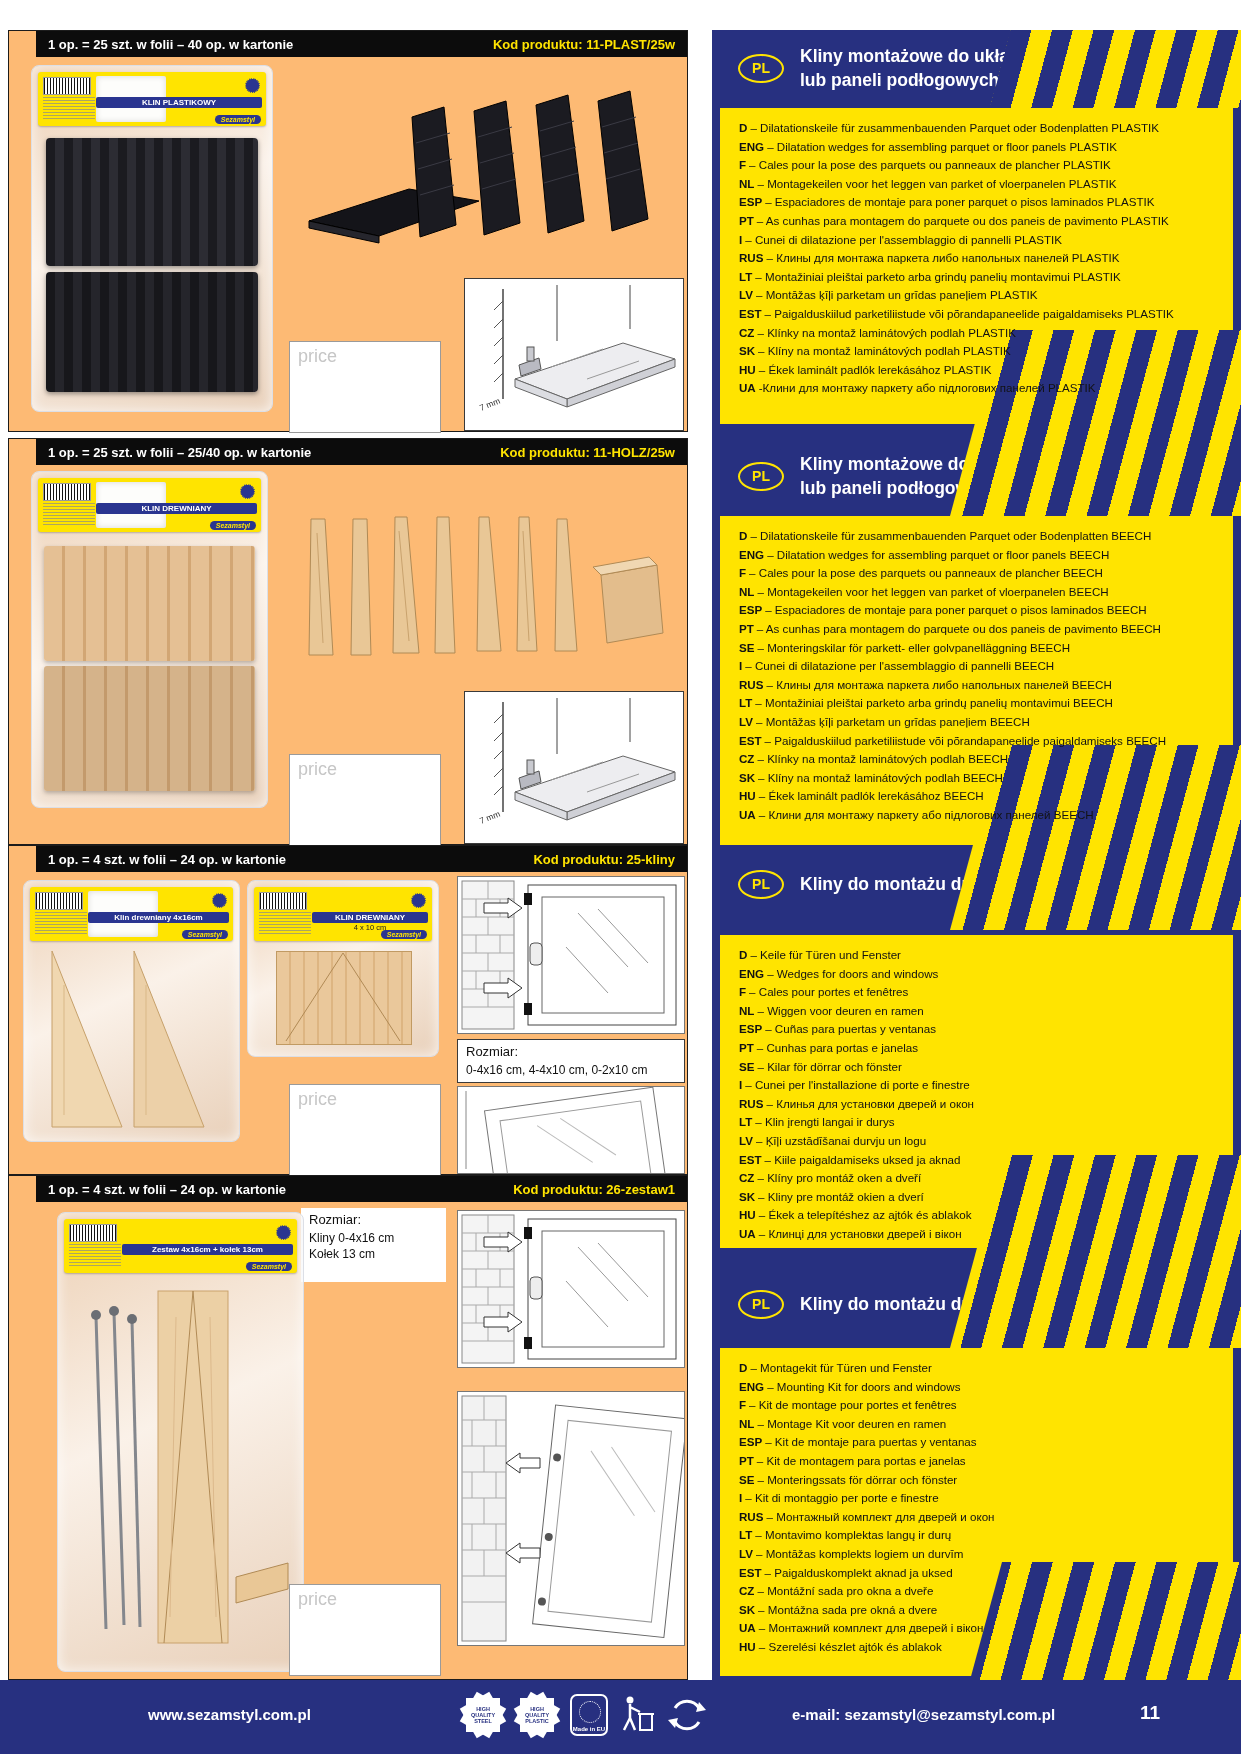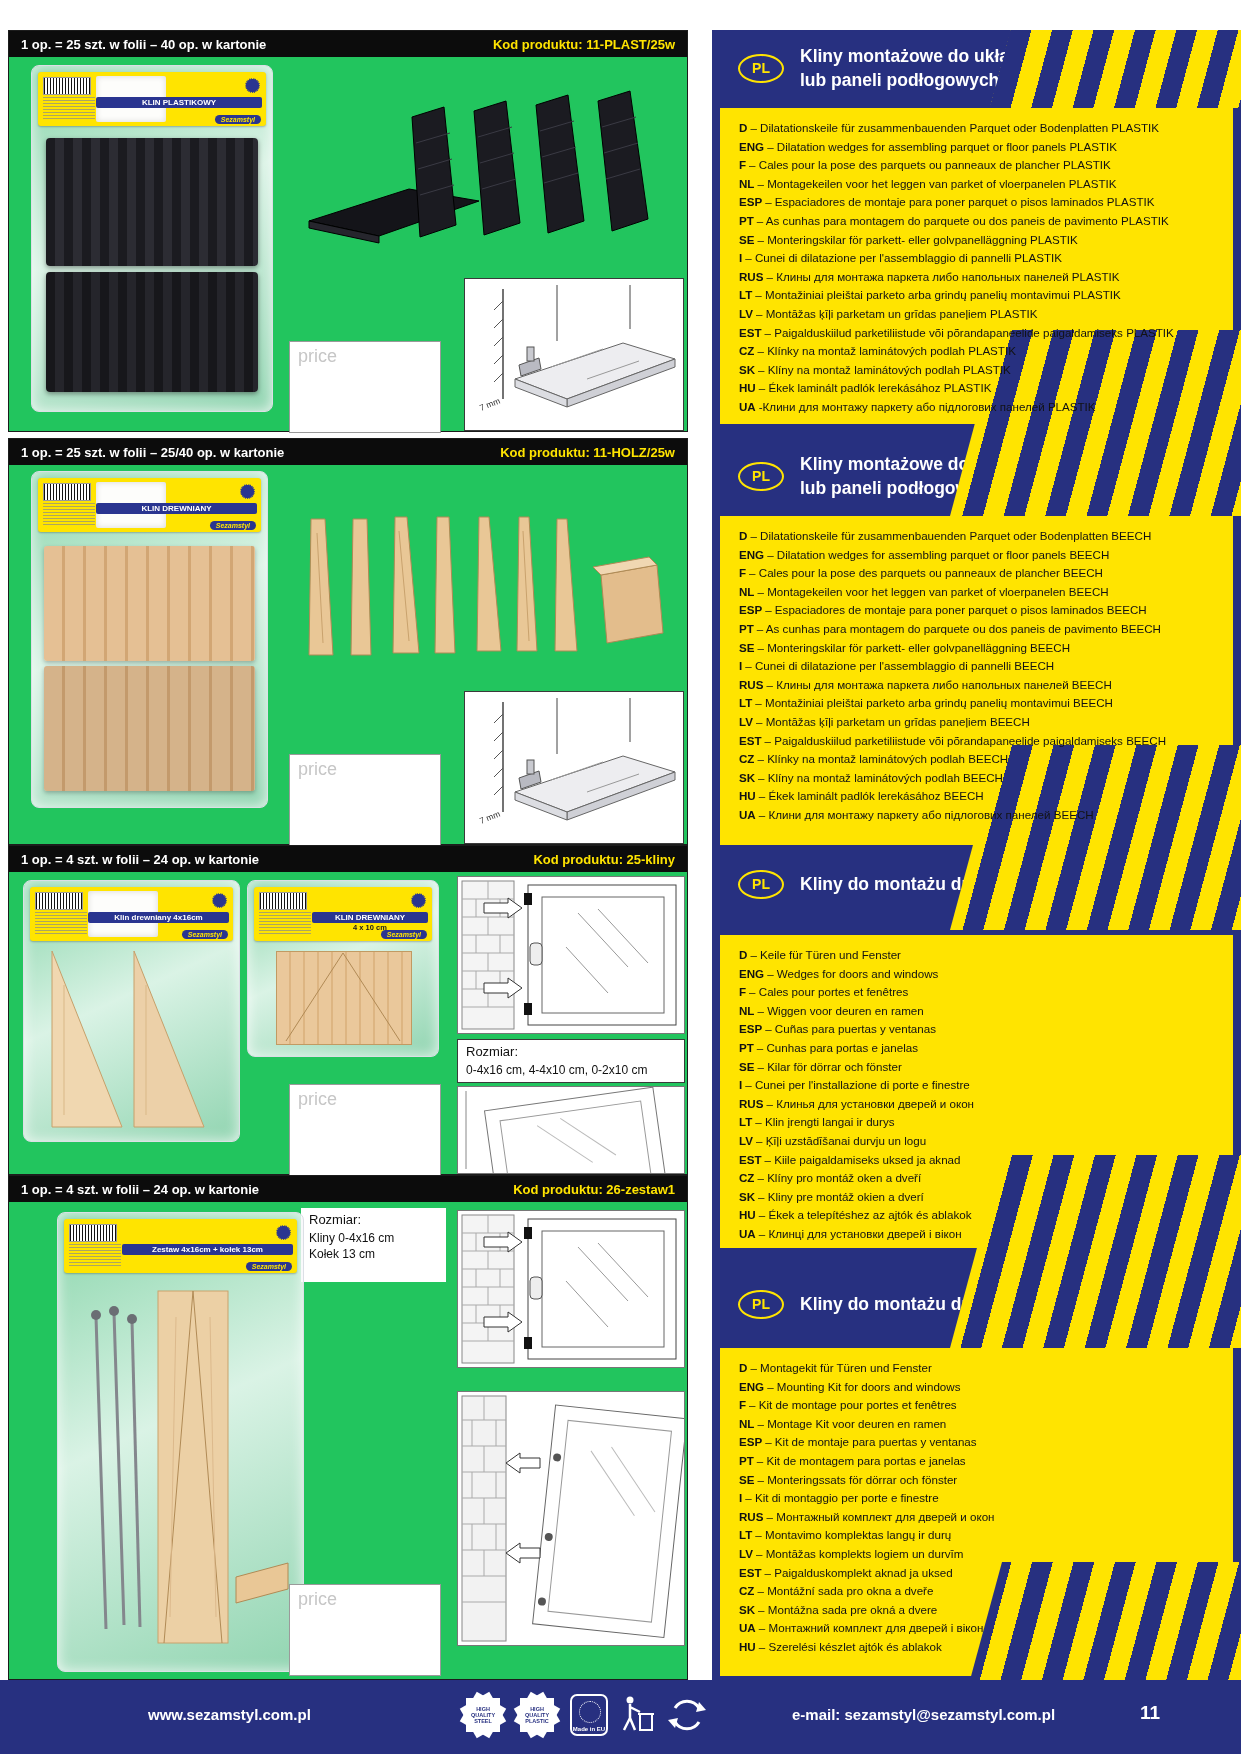--- a/index.html
+++ b/index.html
@@ -1,36 +1,36 @@
 <!DOCTYPE html>
 <html><head>
 <meta charset="utf-8">
 <style>
   html,body{margin:0;padding:0;background:#e8e8e8;}
   #page{position:relative;width:1241px;height:1754px;background:#ffffff;overflow:hidden;
         font-family:"Liberation Sans", sans-serif;}
   
-  .sec-left{position:absolute;left:8px;width:680px;background:#22c55e;border:1px solid #1c1c1c;box-sizing:border-box;}
+  .sec-left{position:absolute;left:8px;width:680px;background:#fdba74;border:1px solid #1c1c1c;box-sizing:border-box;padding-left:27px;}
   .pkg-bar{height:26px;background:#0c0c0c;color:#fff;display:flex;justify-content:space-between;align-items:center;
            padding:0 12px;font-size:13px;font-weight:bold;}
   .pkg-bar .code{color:#ffe400;}
   .photo-bag{position:absolute;border:1px solid #dcdfe6;border-radius:8px;
              background:linear-gradient(155deg,rgba(223,227,235,.55),rgba(250,251,253,.85) 45%,rgba(219,223,232,.6));
              box-shadow:inset 0 0 14px rgba(255,255,255,.8);overflow:hidden;}
   .label-card{position:absolute;left:6px;right:6px;top:6px;height:54px;background:#ffe400;border-radius:3px;
               box-shadow:0 1px 2px rgba(0,0,0,.25);overflow:hidden;}
   .barcode{position:absolute;left:5px;top:5px;width:46px;height:16px;background:repeating-linear-gradient(90deg,#111 0 1px,#fff 1px 3px);border:1px solid #999;}
   .micro-text{position:absolute;left:5px;top:25px;width:52px;height:24px;
               background:repeating-linear-gradient(#8a8a8a 0 1px,transparent 1px 3px);opacity:.7;}
   .label-photo-band{position:absolute;left:58px;top:4px;width:70px;height:46px;background:#fdfdfb;border-radius:2px;
               box-shadow:inset 0 0 6px rgba(0,0,0,.15);}
   .eu-dot{position:absolute;top:6px;width:15px;height:15px;border-radius:50%;background:#2a3590;border:1.5px dotted #ffe400;box-sizing:border-box;}
   .label-name{position:absolute;left:58px;right:4px;bottom:18px;background:#2a3590;color:#fff;font-size:8px;font-weight:bold;
               text-align:center;padding:1px 0;border-radius:2px;white-space:nowrap;overflow:hidden;}
-  .label-size{position:absolute;left:58px;right:4px;bottom:9px;color:#1a1a1a;font-size:7.5px;font-weight:bold;text-align:center;white-space:nowrap;}
+  .label-size{position:absolute;left:58px;right:4px;bottom:9px;color:#1a1a1a;font-size:7.5px;font-weight:normal;text-align:center;white-space:nowrap;}
   .brand-pill{position:absolute;right:5px;bottom:2px;background:#2a3590;color:#ffe400;font-size:7px;font-weight:bold;
               font-style:italic;padding:1px 6px;border-radius:7px;}
   .price-box{position:absolute;border:1px solid #9a9a9a;background:#fff;}
   .price-box span{position:absolute;left:8px;top:4px;font-size:18px;color:#c6c6c6;}
   .diag-box{position:absolute;border:1px solid #3a3a3a;background:#fff;box-sizing:border-box;}
   .rozmiar{position:absolute;background:#fff;box-sizing:border-box;padding:4px 8px;}
   .rozmiar.bordered{border:1px solid #3a3a3a;}
   .rozmiar .rh{font-size:13px;font-weight:normal;color:#111;margin-bottom:3px;}
   .rozmiar .rv{font-size:12px;color:#111;line-height:16px;white-space:nowrap;}
   .plastic-stack{position:absolute;left:14px;right:14px;border-radius:4px;
@@ -427,21 +427,20 @@
         <div class="lang-line"><b>ENG</b><span>– Dilatation wedges for assembling parquet or floor panels PLASTIK</span></div>
 
         <div class="lang-line"><b>F</b><span>– Cales pour la pose des parquets ou panneaux de plancher PLASTIK</span></div>
 
         <div class="lang-line"><b>NL</b><span>– Montagekeilen voor het leggen van parket of vloerpanelen PLASTIK</span></div>
 
         <div class="lang-line"><b>ESP</b><span>– Espaciadores de montaje para poner parquet o pisos laminados PLASTIK</span></div>
 
         <div class="lang-line"><b>PT</b><span>– As cunhas para montagem do parquete ou dos paneis de pavimento PLASTIK</span></div>
 
-        <div class="lang-line"><b>SE</b><span>– Monteringskilar för parkett- eller golvpanelläggning PLASTIK</span></div>
 
         <div class="lang-line"><b>I</b><span>– Cunei di dilatazione per l'assemblaggio di pannelli PLASTIK</span></div>
 
         <div class="lang-line"><b>RUS</b><span>– Клины для монтажа паркета либо напольных панелей PLASTIK</span></div>
 
         <div class="lang-line"><b>LT</b><span>– Montažiniai pleištai parketo arba grindų panelių montavimui PLASTIK</span></div>
 
         <div class="lang-line"><b>LV</b><span>– Montāžas ķīļi parketam un grīdas paneļiem PLASTIK</span></div>
 
         <div class="lang-line"><b>EST</b><span>– Paigalduskiilud parketiliistude või põrandapaneelide paigaldamiseks PLASTIK</span></div>

